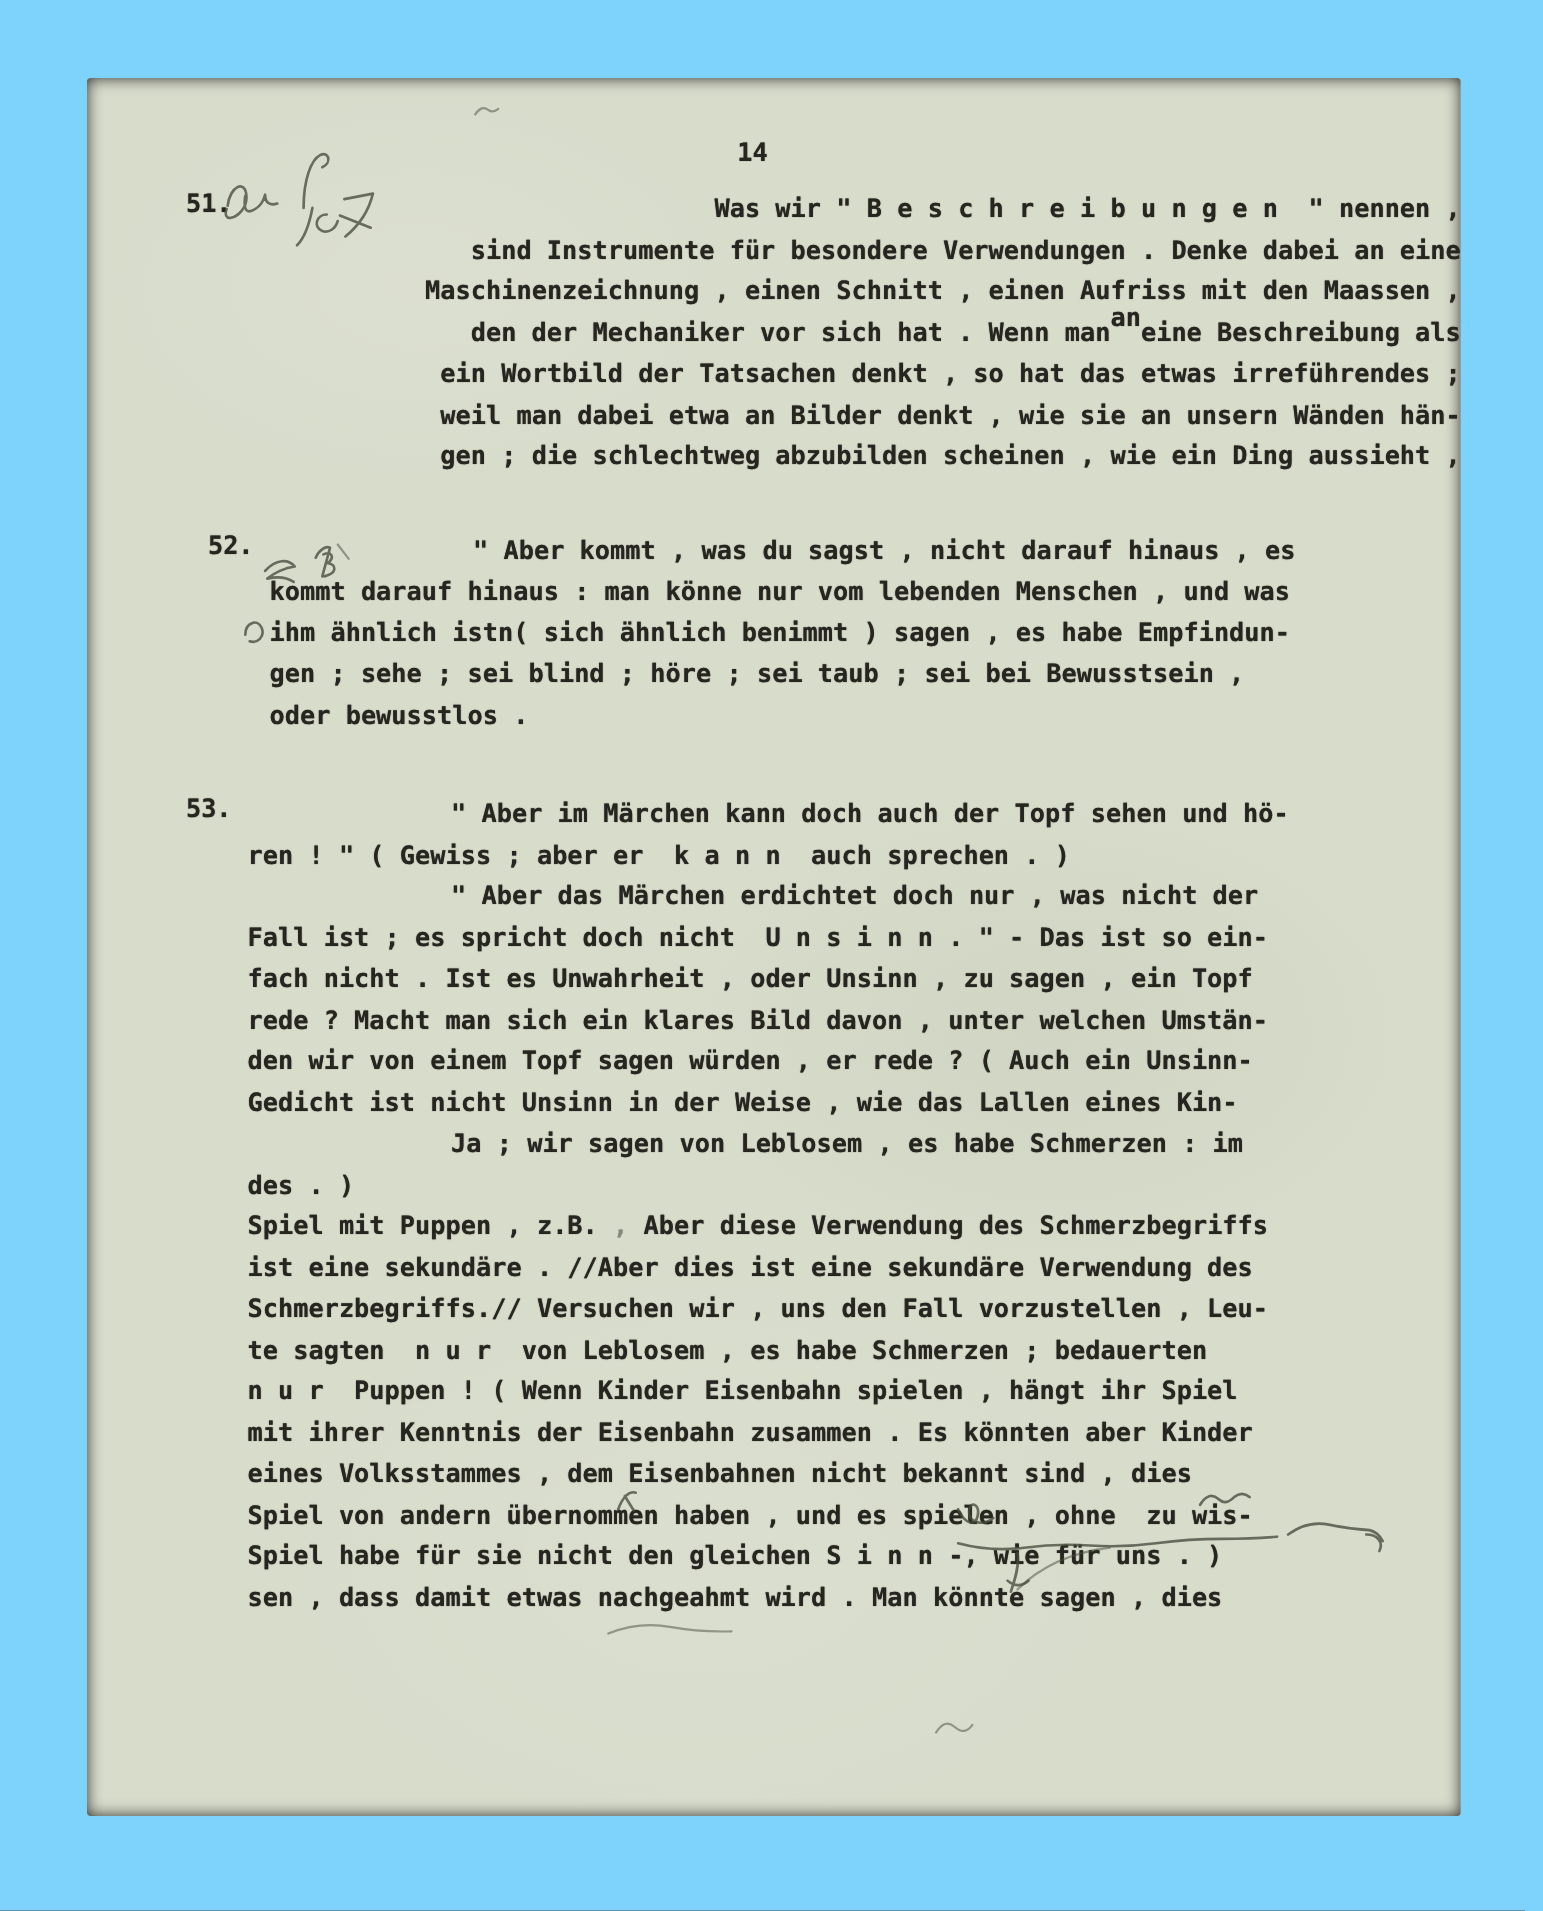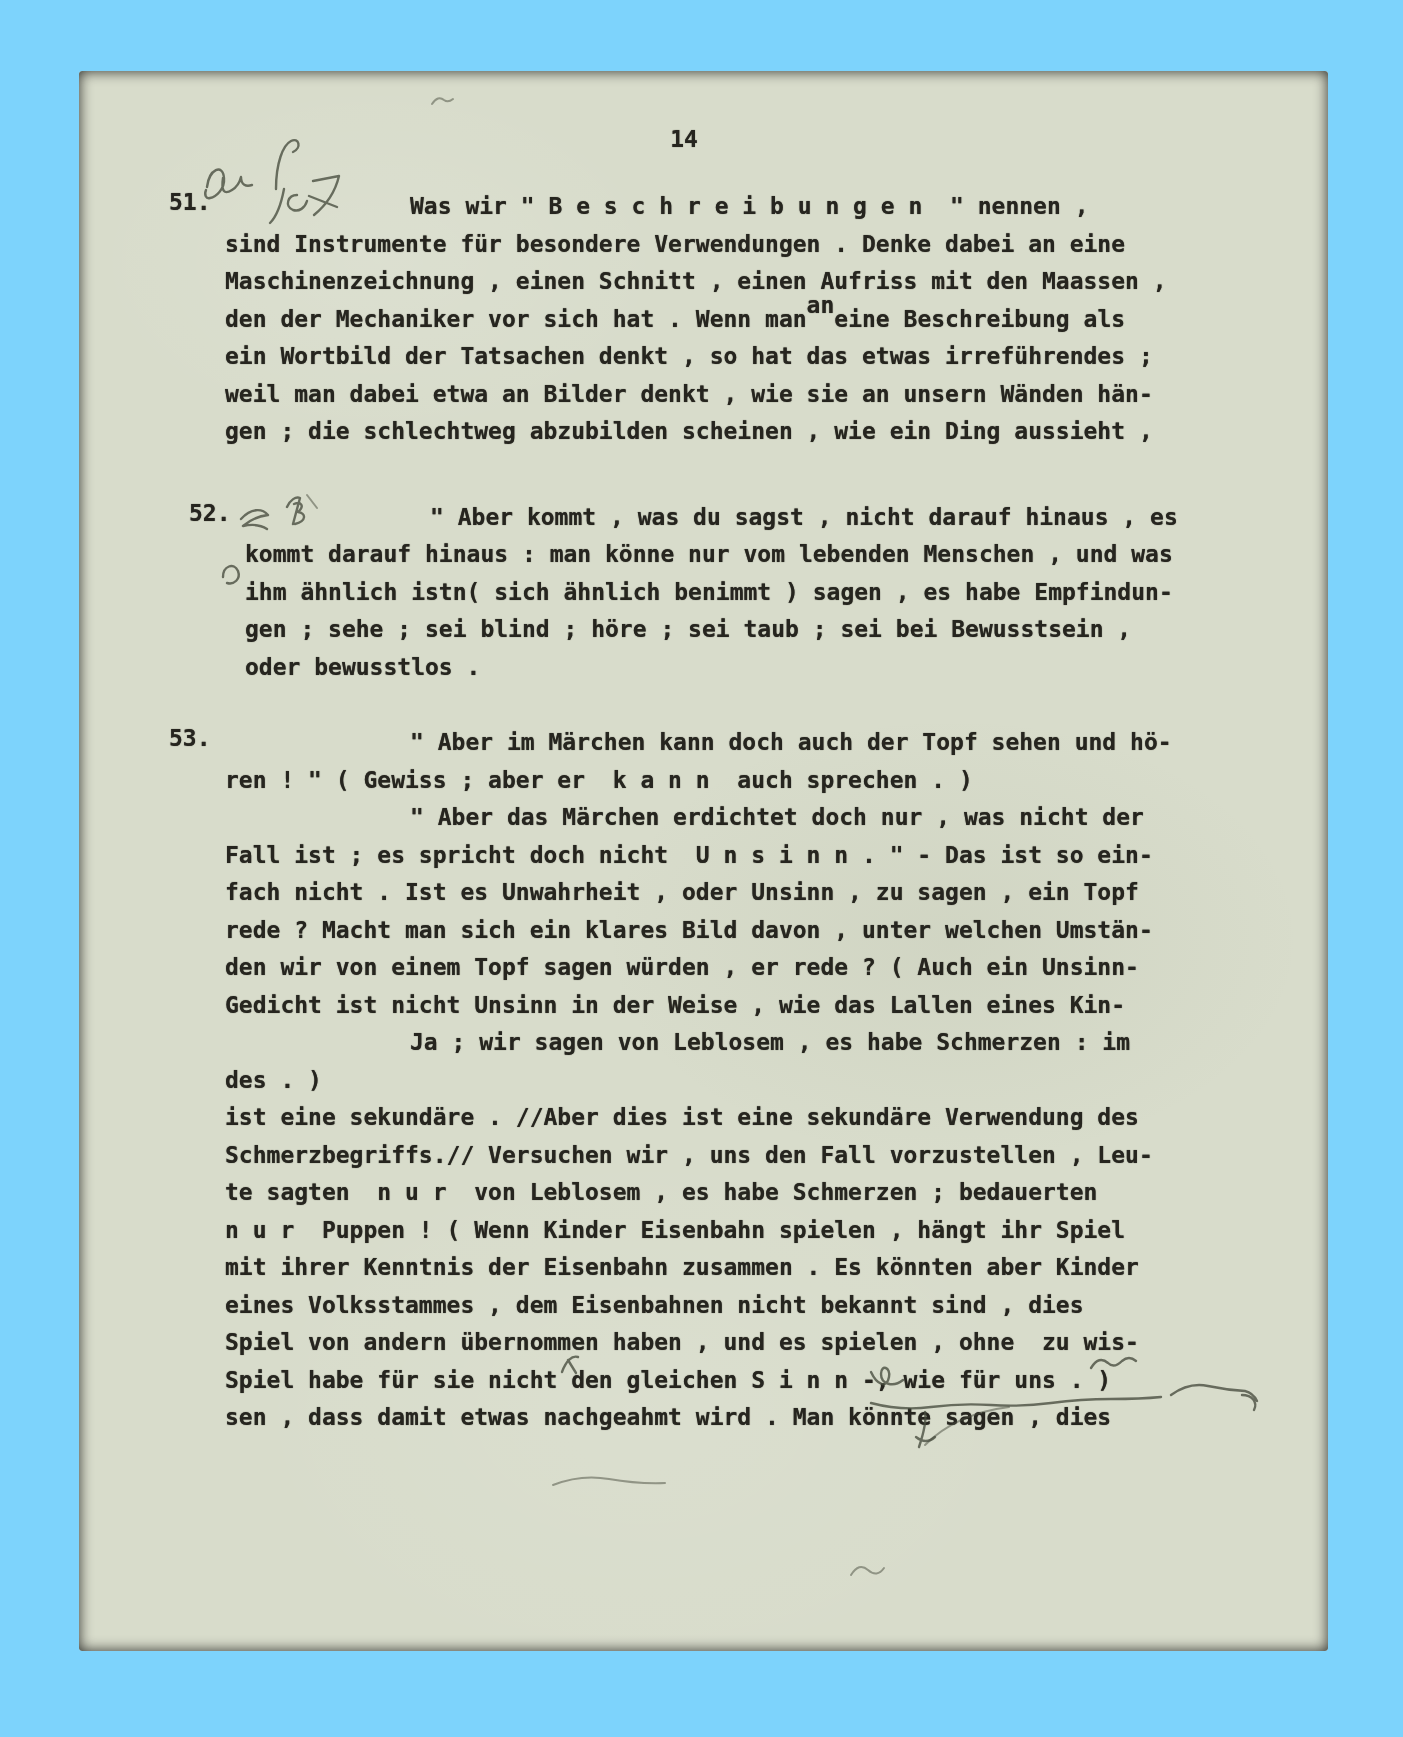--- a/index.html
+++ b/index.html
@@ -38,23 +38,23 @@
   .para .pnum{position:absolute;left:90px;top:1px;}
   .pbody{margin-left:146px;}
   .line{display:block;white-space:pre;height:37.5px;line-height:37.5px;}
   .ind{padding-left:185px;}
   .sup{display:inline-block;transform:translateY(-14px);}
   .blot{
     color:#141410;
     text-shadow:0 0 2px #141410,1px 0 0 #141410,-1px 0 0 #141410,0 1px 0 #141410;
   }
   .ghost{opacity:.45;}
-  .p51{margin-top:30px;}
+  .p51{margin-top:14px;text-align:right;}
   .p52{margin-top:48px;margin-left:20px;}
-  .p53{margin-top:38px;}
+  .p53{margin-top:52px;}
   .pencil-layer{
     position:absolute;left:0;top:0;width:1249px;height:1580px;
     pointer-events:none;
   }
   .pencil-layer path{fill:none;stroke:#474c3d;stroke-width:2.4;stroke-linecap:round;stroke-linejoin:round;opacity:.78;}
   .pencil-layer path.faint{stroke-width:2;opacity:.5;}
 </style>
 </head>
 <body>
 
@@ -93,20 +93,21 @@
         <span class="line ind">" Aber im Märchen kann doch auch der Topf sehen und hö-</span>
         <span class="line">ren ! " ( Gewiss ; aber er  k a n n  auch sprechen . )</span>
         <span class="line ind">" Aber das Märchen erdichtet doch nur , was nicht der</span>
         <span class="line">Fall ist ; es spricht doch nicht  U n s i n n . " - Das ist so ein-</span>
         <span class="line">fach nicht . Ist es Unwahrheit , oder Unsinn , zu sagen , ein Topf</span>
         <span class="line">rede ? Macht man sich ein klares Bild davon , unter welchen Umstän-</span>
         <span class="line">den wir von einem Topf sagen würden , er rede ? ( Auch ein Unsinn-</span>
         <span class="line">Gedicht ist nicht Unsinn in der Weise , wie das Lallen eines Kin-</span>
         <span class="line ind">Ja ; wir sagen von Leblosem , es habe Schmerzen : im</span>
         <span class="line">des . )</span>
+        <span class="line"><span>Spiel mit Puppen , z.B. </span><span class="ghost">,</span><span> Aber diese Verwendung des Schmerzbegriffs</span></span>
         <span class="line">ist eine sekundäre . //Aber dies ist eine sekundäre Verwendung des</span>
         <span class="line">Schmerzbegriffs.// Versuchen wir , uns den Fall vorzustellen , Leu-</span>
         <span class="line">te sagten  n u r  von Leblosem , es habe Schmerzen ; bedauerten</span>
         <span class="line">n u r  Puppen ! ( Wenn Kinder Eisenbahn spielen , hängt ihr Spiel</span>
         <span class="line">mit ihrer Kenntnis der Eisenbahn zusammen . Es könnten aber Kinder</span>
         <span class="line">eines Volksstammes , dem Eisenbahnen nicht bekannt sind , dies</span>
         <span class="line">Spiel von andern übernommen haben , und es spielen , ohne  zu wis-</span>
         <span class="line">Spiel habe für sie nicht den gleichen S i n n -, wie für uns . )</span>
         <span class="line">sen , dass damit etwas nachgeahmt wird . Man könnte sagen , dies</span>
       </div>

